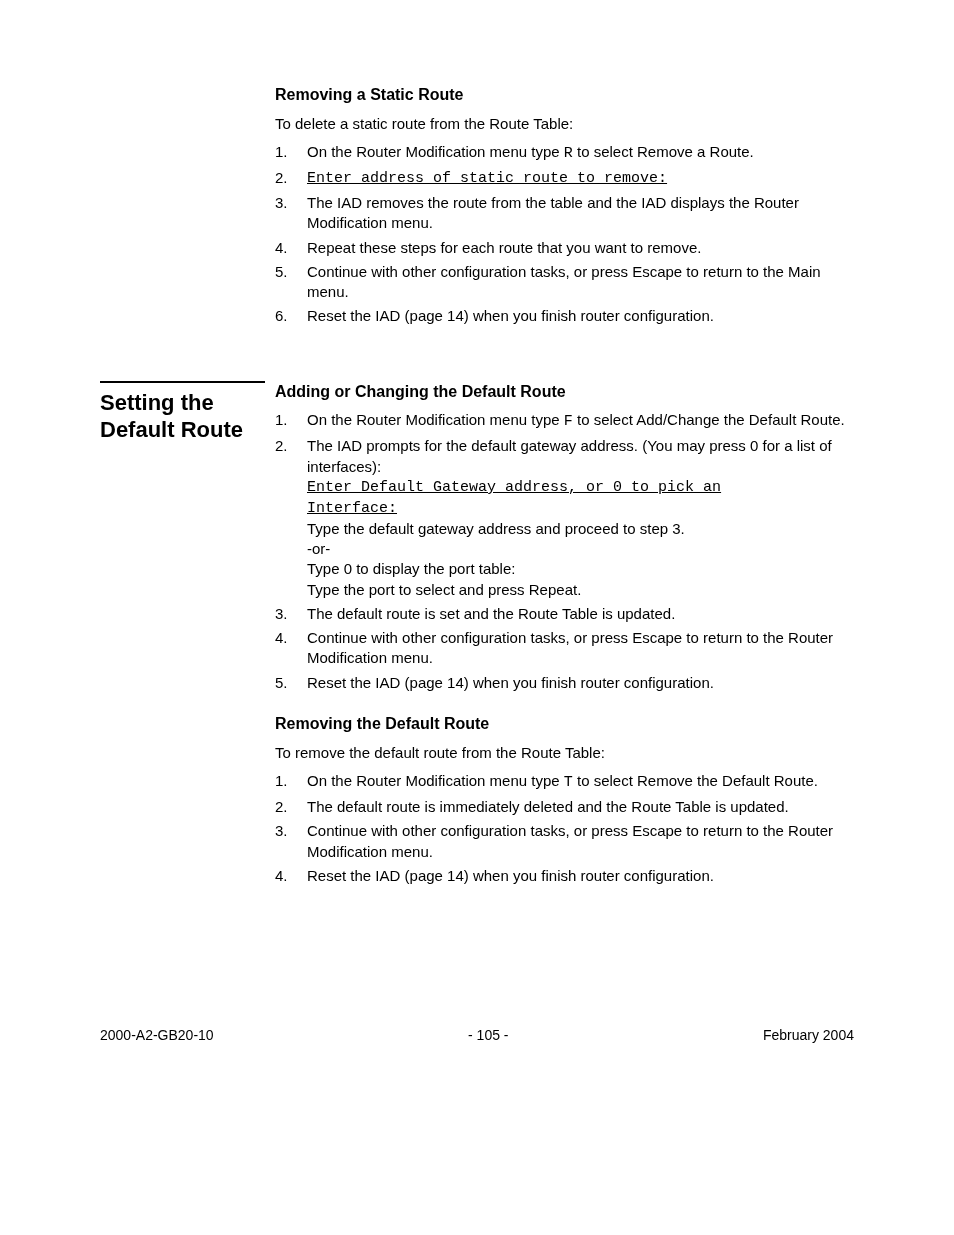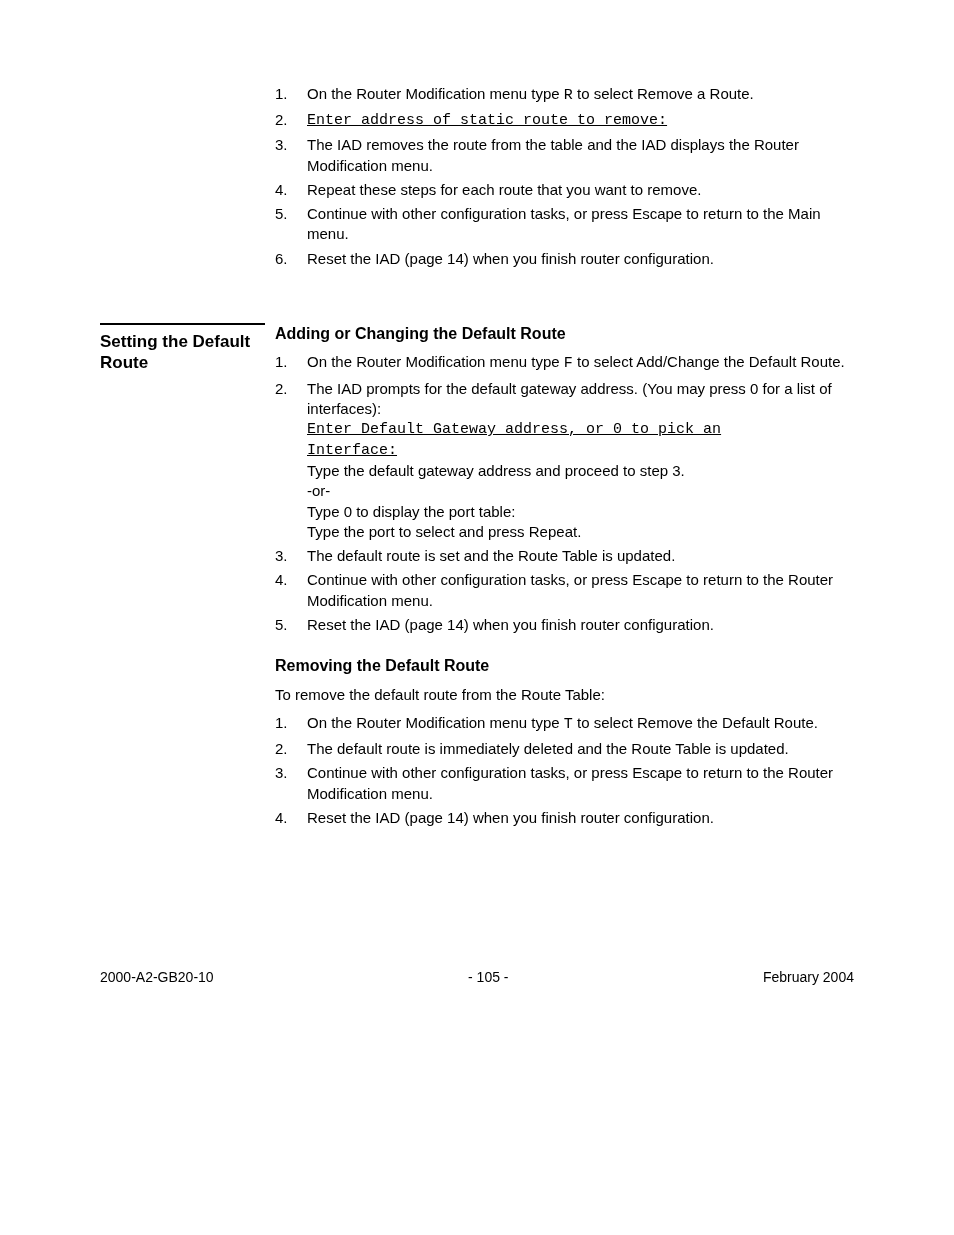--- a/index.html
+++ b/index.html
@@ -20,21 +20,21 @@
   .sidecol {
     width: 175px;
     flex: 0 0 175px;
     padding-right: 10px;
     box-sizing: border-box;
   }
   .maincol {
     flex: 1;
   }
   .side-heading {
-    font-size: 17px;
+    font-size: 22px;
     font-weight: bold;
     line-height: 1.25;
     border-top: 2px solid #000;
     padding-top: 6px;
     margin-top: 0;
   }
   h3 {
     font-size: 16px;
     font-weight: bold;
     margin: 0 0 8px 0;
@@ -78,20 +78,22 @@
     margin-top: 120px;
     font-size: 14px;
   }
 </style>
 </head>
 <body>
 
 <div class="row">
   <div class="sidecol"></div>
   <div class="maincol">
+    <h3>Removing a Static Route</h3>
+    <p>To delete a static route from the Route Table:</p>
     <ol>
       <li>
         <span>On the Router Modification menu type </span><span class="mono-inline">R</span><span> to select Remove a Route.</span>
       </li>
       <li>
         <div class="mono">Enter address of static route to remove:</div>
       </li>
       <li>The IAD removes the route from the table and the IAD displays the Router Modification menu.</li>
       <li>Repeat these steps for each route that you want to remove.</li>
       <li>Continue with other configuration tasks, or press Escape to return to the Main menu.</li>

